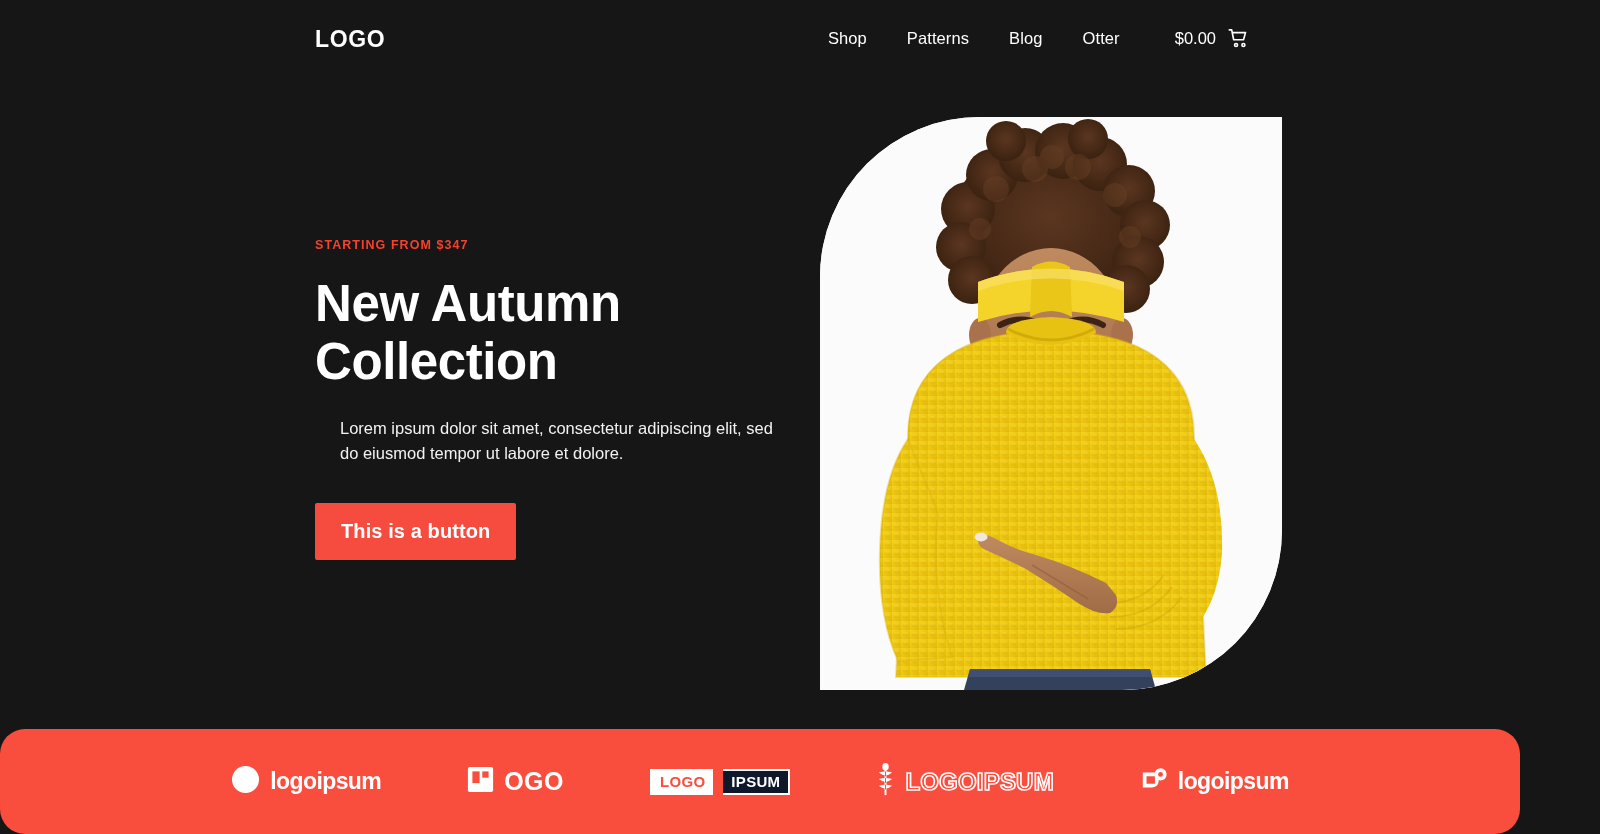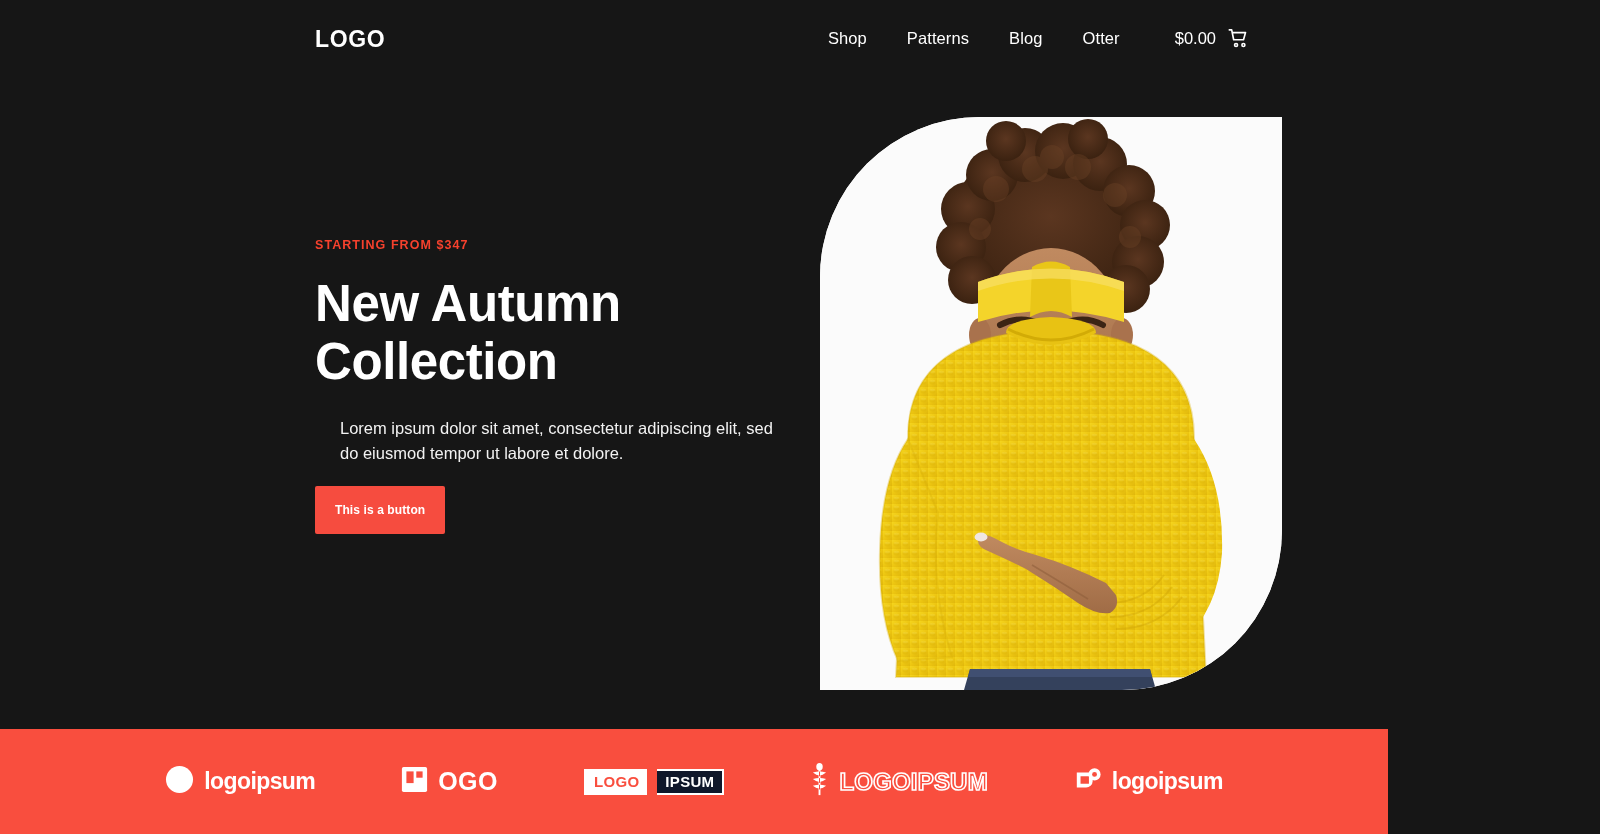--- a/index.html
+++ b/index.html
@@ -43,46 +43,47 @@
     margin-top:23px;
     color:#ffffff; font-size:51px; font-weight:bold;
     line-height:1.14; letter-spacing:-0.4px;
   }
   .hero-sub {
     margin-top:25px;
     color:#f2f2f2; font-size:16.5px; font-weight:400;
     line-height:1.52; max-width:455px;margin-left:25px;
   }
   .hero-btn {
-    display:inline-block; margin-top:20px;
+    display:inline-block; margin-top:37px;
     background:#f64c3f; color:#ffffff;
     border:none; cursor:pointer;
     font-family:"Liberation Sans", sans-serif;
-    font-size:12px; font-weight:bold;
-    padding:17px 20px; border-radius:2px;
+    font-size:20px; font-weight:bold;
+    padding:17px 26px; border-radius:2px;
     letter-spacing:.1px;
   }
 
   
   .hero-img {
     position:absolute; left:820px; top:117px;
     width:462px; height:573px;
     background:#fbfbfb;
     border-radius:160px 0 160px 0;
     overflow:hidden;
   }
   .photo { position:absolute; inset:0; }
 
   
   .logo-band {
     position:absolute; left:0; top:729px;
-    width:1388px; height:105px;
+    width:1520px; height:105px;
     background:#f94e3e;
     display:flex; align-items:center; justify-content:center;
     gap:86px;
+    border-radius:25px;
   }
   .logo-item { display:flex; align-items:center; gap:10px; height:36px; }
   .logo-text-lower {
     color:#ffffff; font-size:23px; font-weight:bold; letter-spacing:-0.6px;
   }
   .logo-text-upper {
     color:#ffffff; font-size:25px; font-weight:bold; letter-spacing:.5px;
   }
   .logo-outline {
     color:transparent; font-size:24px; font-weight:bold; letter-spacing:.2px;

